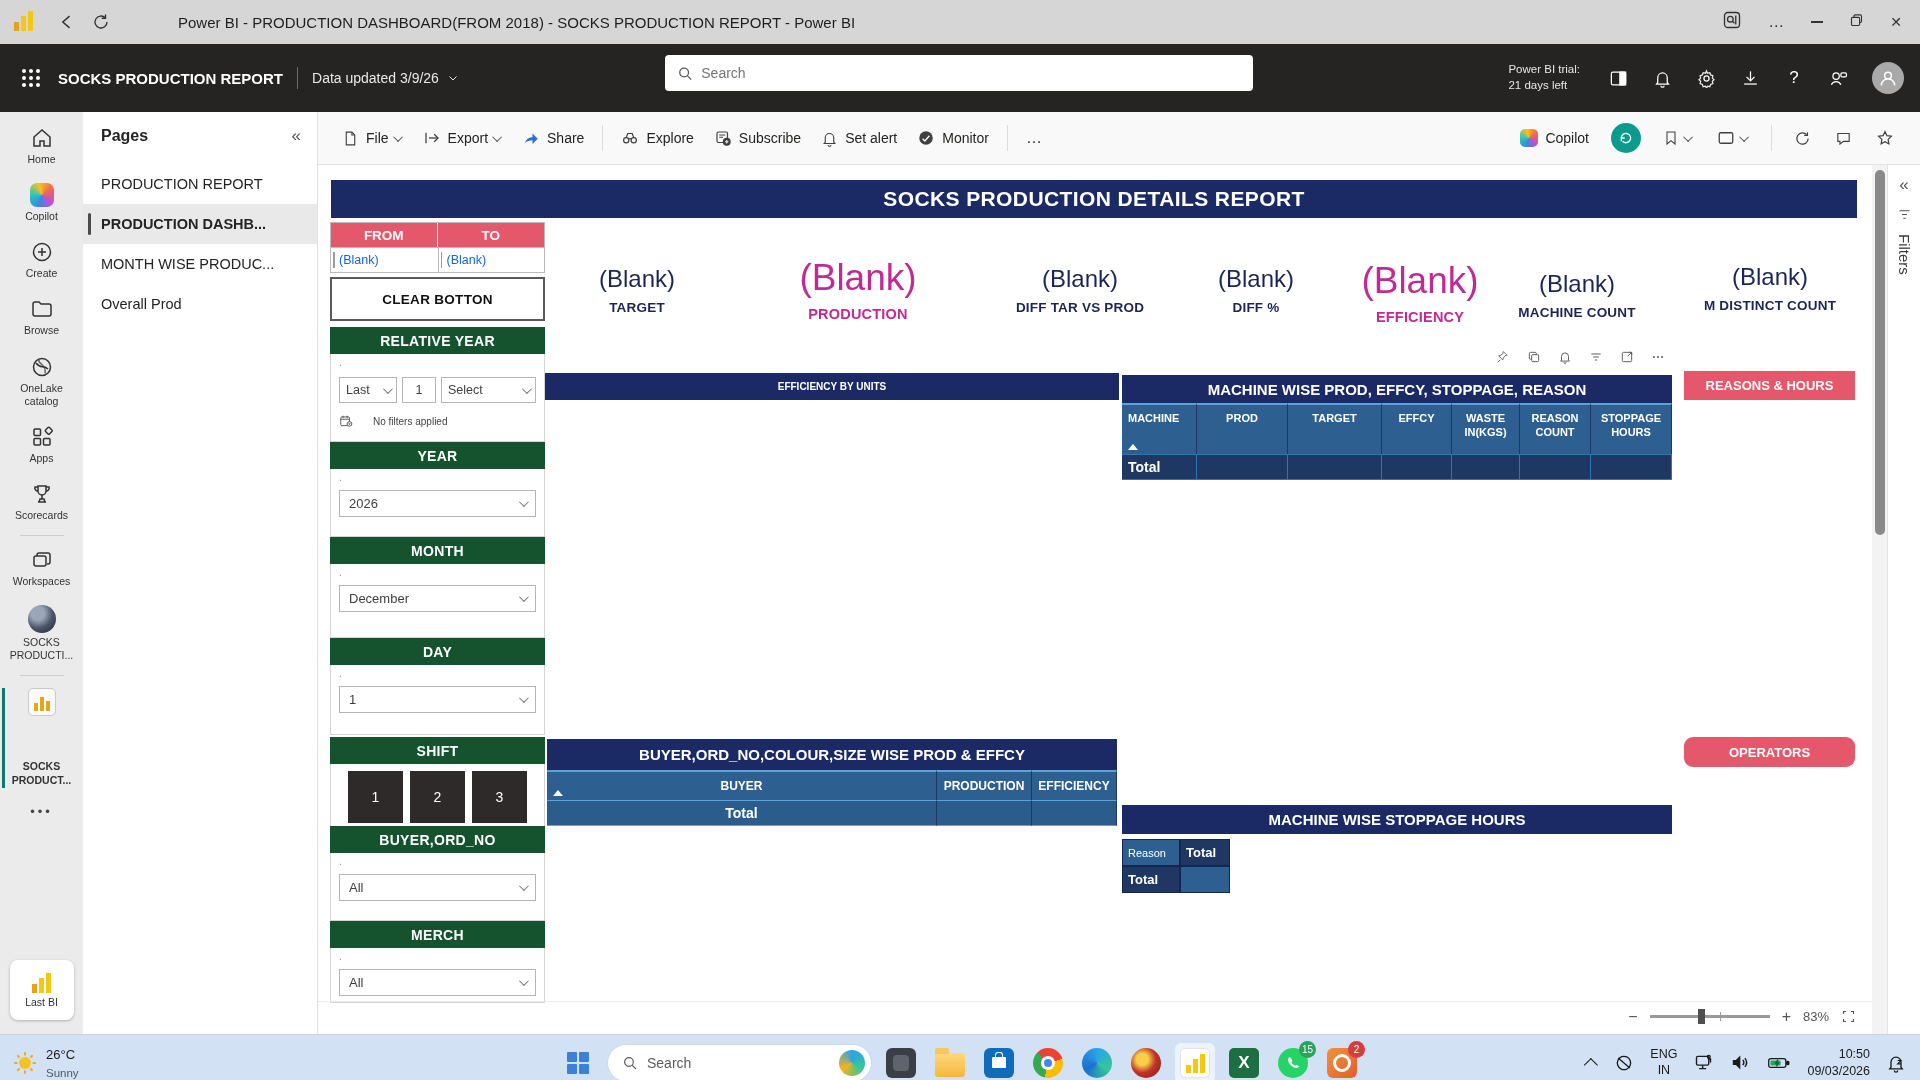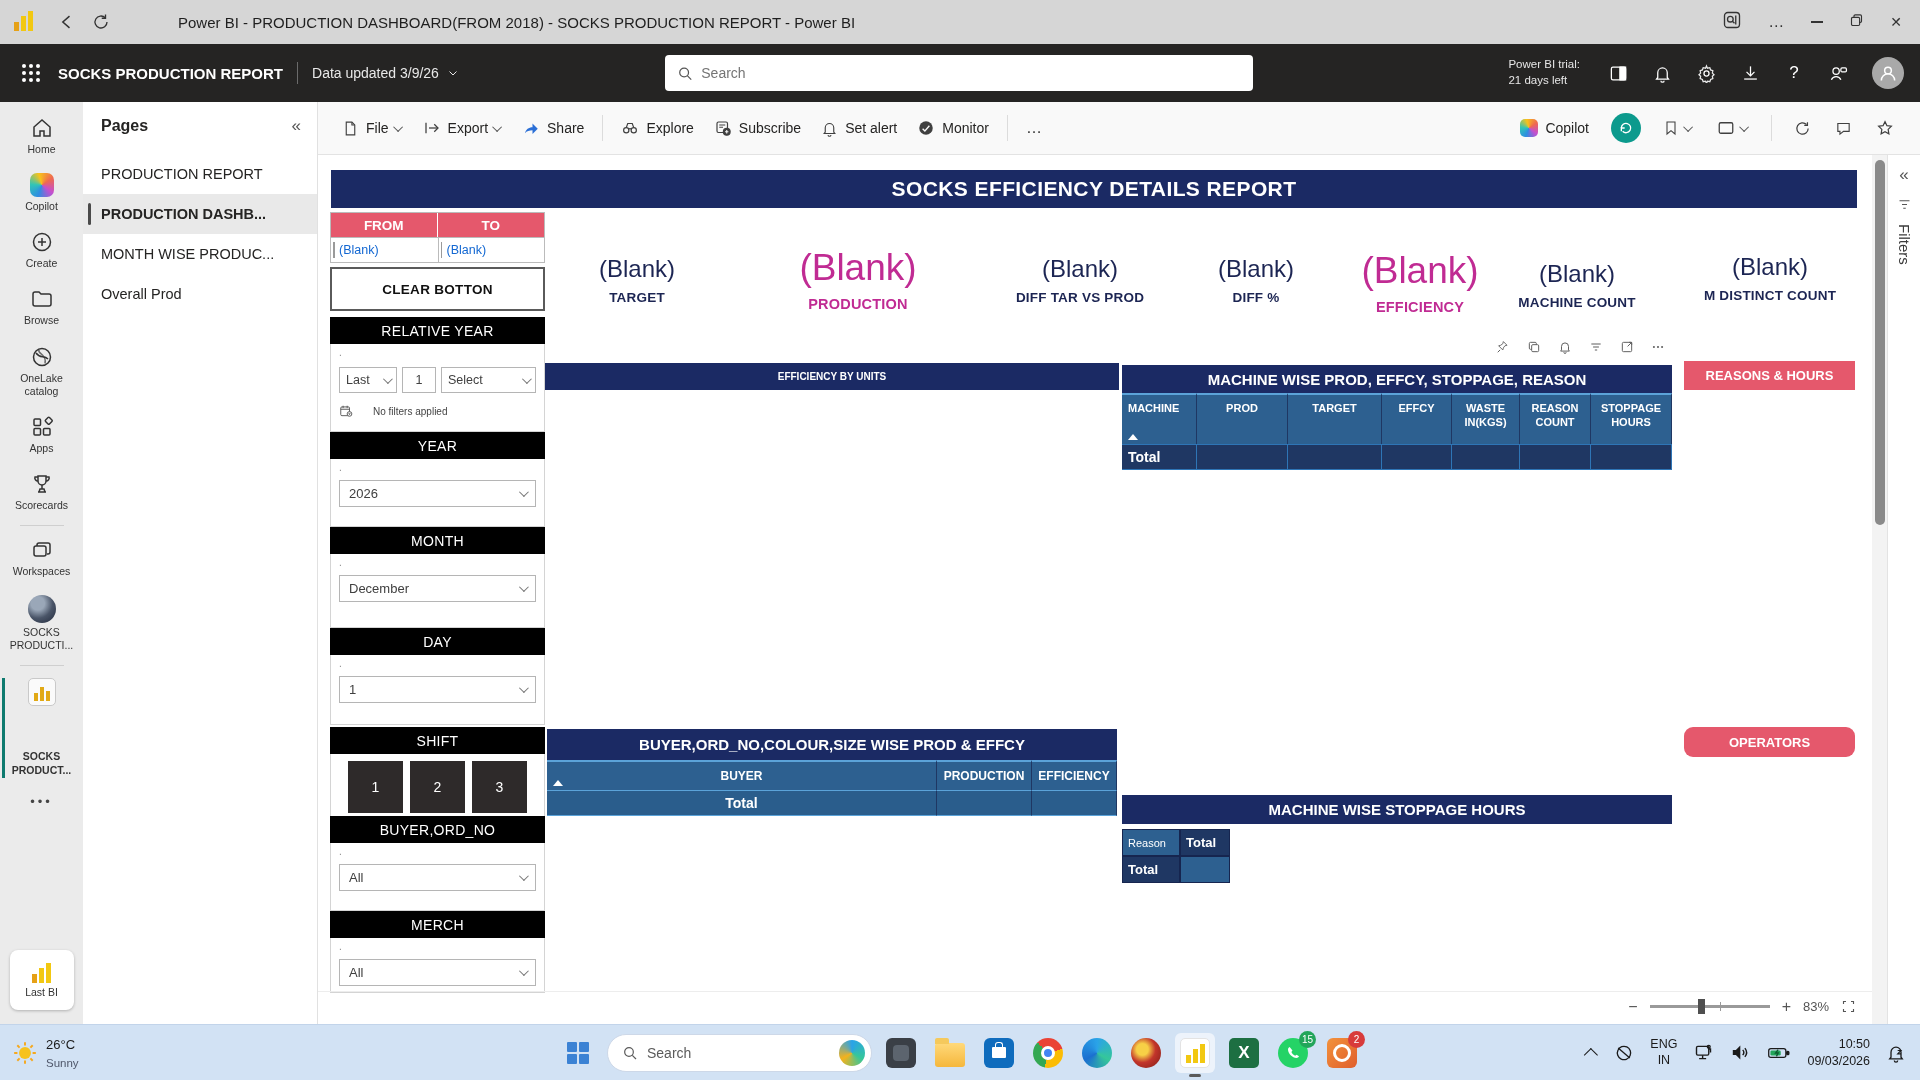--- a/index.html
+++ b/index.html
@@ -12,21 +12,21 @@
   .pbibars i { display:block; width:5px; background:#f2c811; }
   .pbibars i:nth-child(1){height:9px;background:#e6a117;} .pbibars i:nth-child(2){height:15px;background:#f2c811;} .pbibars i:nth-child(3){height:20px;}
   .tb-btn { width:34px; height:34px; display:flex; align-items:center; justify-content:center; border-radius:4px; color:#333; }
   .tb-title { font-size:15px; color:#1f1f1f; margin-left:60px; white-space:nowrap; }
   .tb-right { margin-left:auto; display:flex; align-items:center; gap:26px; padding-right:8px; }
   .glyph-more::before{content:"\2026"; font-size:16px; color:#333; letter-spacing:1px;}
   .glyph-min::before{content:""; display:block; width:12px; height:1.6px; background:#333;}
   .glyph-close::before{content:"\2715"; font-size:14px; color:#333;}
 
   
-  .pbi-header { height:58px; background:#252423; color:#fff; display:flex; align-items:center; position:relative; }
+  .pbi-header { height:68px; background:#252423; color:#fff; display:flex; align-items:center; position:relative; }
   .waffle { display:grid; grid-template-columns:repeat(3,4px); gap:3px; margin:0 18px 0 22px; }
   .waffle i { width:4px; height:4px; background:#fff; border-radius:50%; }
   .hdr-name { font-size:15px; font-weight:bold; white-space:nowrap; }
   .hdr-div { width:1px; height:22px; background:#6b6b6b; margin:0 14px; }
   .hdr-updated { font-size:14px; color:#e8e8e8; display:flex; align-items:center; gap:8px; }
   .hdr-search { position:absolute; left:665px; top:11px; width:588px; height:36px; background:#fff; border-radius:4px; display:flex; align-items:center; padding:0 12px; gap:8px; }
   .hdr-search input { border:none; outline:none; font-size:14px; color:#333; width:100%; background:transparent; font-family:inherit; }
   .hdr-right { margin-left:auto; display:flex; align-items:center; gap:24px; padding-right:16px; }
   .trial { font-size:11.5px; color:#e6e6e6; text-align:left; line-height:1.35; margin-right:4px; }
   .hicon { width:20px; height:20px; display:flex; align-items:center; justify-content:center; }
@@ -65,21 +65,21 @@
   .vdiv { width:1px; height:26px; background:#dcdcdc; margin:0 8px; }
   .ribbon-right { margin-left:auto; display:flex; align-items:center; gap:4px; }
   .copilot-sm { width:18px; height:18px; border-radius:5px; background:conic-gradient(from 200deg,#2e8de1,#30c5b7,#f8c21b,#ef6950,#c44fd0,#2e8de1); }
   .teal-btn { width:30px; height:30px; border-radius:50%; background:#0c9a8d; display:flex; align-items:center; justify-content:center; margin:0 8px; }
 
   
   .canvas { position:relative; flex:1; background:#fff; }
   .abs { position:absolute; }
 
   .navybar { background:#1b2a64; color:#fff; font-weight:bold; display:flex; align-items:center; justify-content:center; }
-  .greenbar { background:#000000; color:#fff; font-weight:normal; font-size:14px; display:flex; align-items:center; justify-content:center; letter-spacing:.3px; }
+  .greenbar { background:#14532d; color:#fff; font-weight:bold; font-size:14px; display:flex; align-items:center; justify-content:center; letter-spacing:.3px; }
   .pinkbar { background:#e5586c; color:#fff; font-weight:bold; font-size:13px; display:flex; align-items:center; justify-content:center; }
   .slicer-body { background:#fff; border:1px solid #d4d4d4; border-top:none; position:relative; padding:4px 8px; }
   .dot { font-size:10px; color:#8a8a8a; line-height:10px; }
   .dd { margin-top:7px; height:27px; border:1px solid #b5b5b5; display:flex; align-items:center; justify-content:space-between; padding:0 9px; font-size:13px; color:#404040; background:#fff; }
   .cdown { width:7px; height:7px; border-right:1.3px solid #777; border-bottom:1.3px solid #777; transform:rotate(45deg) translateY(-2px); }
 
   .fromto { display:grid; grid-template-columns:1fr 1fr; gap:0; border:1px solid #bbb; }
   .fromto .hd { height:24px; font-size:13.5px; }
   .fromto .hd:first-child { border-right:1px solid #fff; }
   .fromto .val { background:#fff; height:25px; display:flex; align-items:center; font-size:12.5px; color:#1267d2; padding-left:8px; border-top:1px solid #bbb; position:relative; }
@@ -494,21 +494,21 @@
           <svg width="18" height="18" viewBox="0 0 24 24" fill="none" stroke="#404040" stroke-width="1.6">
               <path d="M12 3.5 l2.6 5.4 5.9.8-4.3 4.1 1 5.9-5.2-2.8-5.2 2.8 1-5.9-4.3-4.1 5.9-.8z"></path>
             </svg>
         </div>
       </div>
     </div>
 
     <div class="canvas">
 
       <div class="abs navybar" style="left:13px; top:15px; width:1526px; height:38px; font-size:21px; letter-spacing:.4px;">
-        <span>SOCKS EFFICIENCY DETAILS REPORT</span>
+        <span>SOCKS PRODUCTION DETAILS REPORT</span>
       </div>
 
       <div class="abs fromto" style="left:12px; top:57px; width:215px;">
         <div class="hd pinkbar">FROM</div>
         <div class="hd pinkbar">TO</div>
         <div class="val">(Blank)</div>
         <div class="val">(Blank)</div>
       </div>
 
       <div class="abs clear-btn" style="left:12px; top:112px;">CLEAR BOTTON</div>

